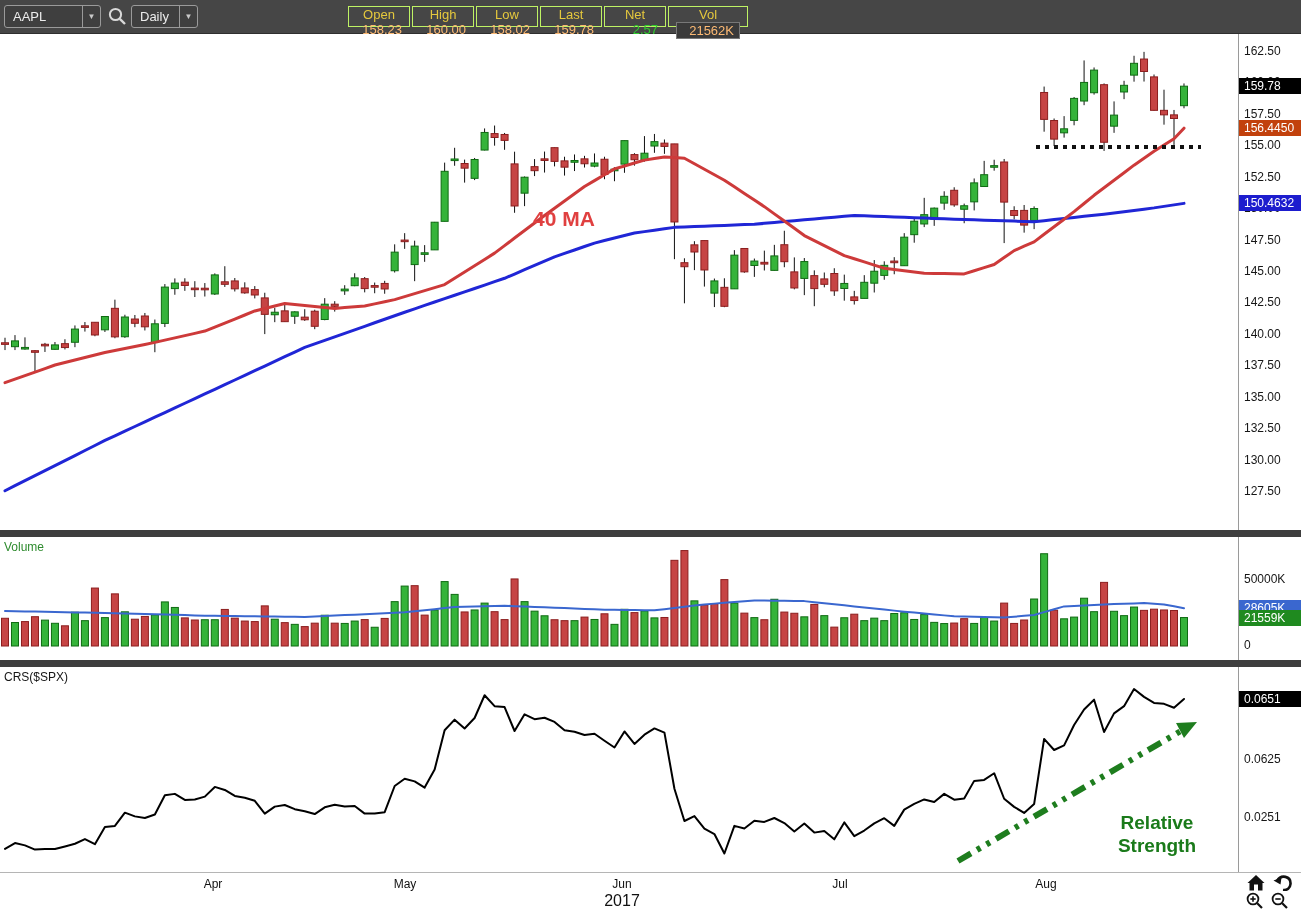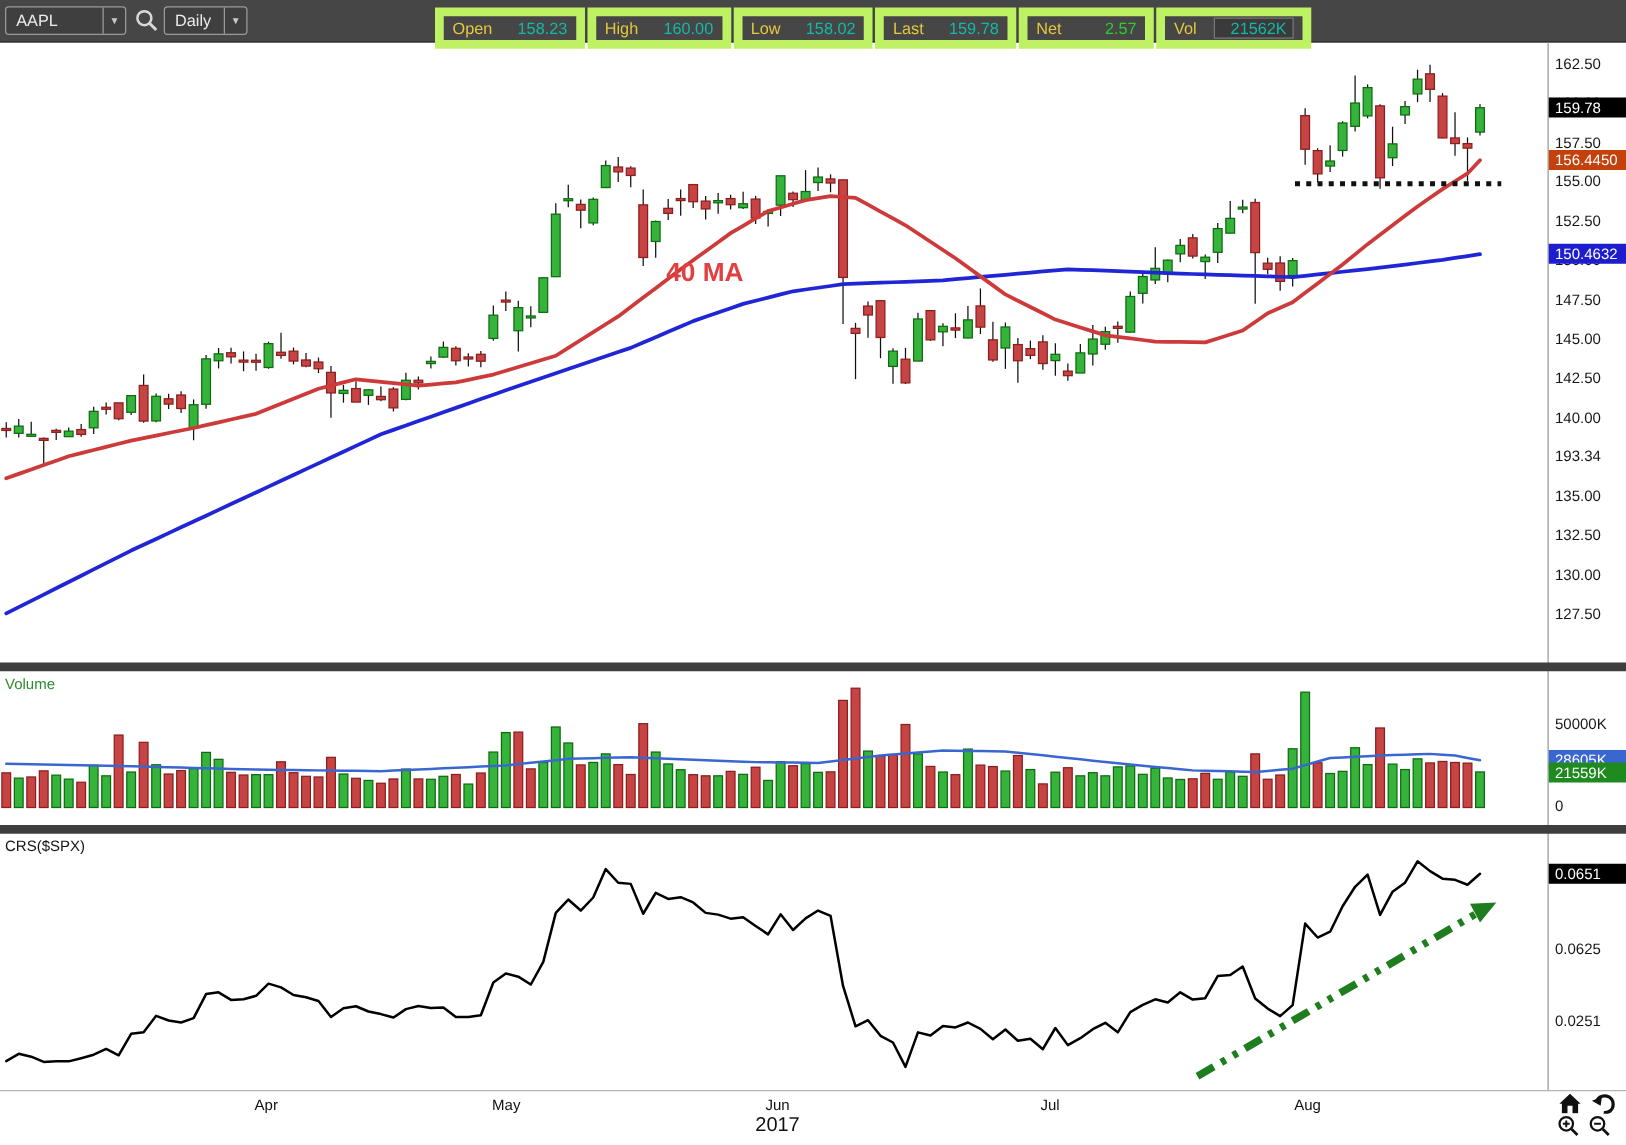--- a/index.html
+++ b/index.html
@@ -6,23 +6,23 @@
   #app{position:relative;width:1301px;height:916px;overflow:hidden;background:#fff;
        font-family:"Liberation Sans",sans-serif;-webkit-font-smoothing:antialiased;}
   
   #toolbar{position:absolute;left:0;top:0;width:1301px;height:33px;background:#464646;border-bottom:1px solid #2e2e2e;}
   .dd{position:absolute;top:5px;height:23px;display:flex;align-items:stretch;background:#3f3f3f;
       border:1px solid #9a9a9a;border-radius:3px;color:#ececec;font-size:13px;box-sizing:border-box;}
   .dd .dd-text{display:flex;align-items:center;padding:0 8px;flex:1;}
   .dd .dd-btn{width:17px;display:flex;align-items:center;justify-content:center;border-left:1px solid #9a9a9a;color:#c9c9c9;font-size:8px;}
   #search-btn{position:absolute;left:106px;top:5px;width:22px;height:22px;display:flex;align-items:center;justify-content:center;}
   #fields{position:absolute;left:348px;top:6px;display:flex;gap:2px;}
-  .field{display:flex;align-items:center;border:7px solid #bef264;height:19px;padding:0 7px;gap:14px;font-size:13px;white-space:nowrap;}
+  .field{display:flex;align-items:center;border:1px solid #bef264;height:19px;padding:0 7px;font-size:13px;white-space:nowrap;flex-direction:column;}
   .field .lbl{color:#e5c83d;}
-  .field .val{color:#14b8a6;min-width:46px;text-align:right;}
+  .field .val{color:#fdba74;min-width:46px;text-align:right;}
   .field .val.inset{background:#3a3a3a;border:1px solid #787878;padding:0 5px;height:15px;line-height:15px;min-width:52px;}
   
   .sep{position:absolute;left:0;width:1301px;height:7px;background:#3e3e3e;}
   #axis-vline{position:absolute;left:1238px;top:34px;width:1px;height:838px;background:#9a9a9a;}
   #bottom-line{position:absolute;left:0;top:872px;width:1301px;height:1px;background:#b5b5b5;}
   .pane-label{position:absolute;font-size:12px;}
   .tick{position:absolute;left:1244px;font-size:12px;color:#161616;z-index:2;}
   .tag{position:absolute;left:1239px;width:58px;height:16px;color:#fff;font-size:12px;line-height:16px;padding-left:5px;z-index:3;}
   .month{position:absolute;top:877px;width:60px;margin-left:-30px;text-align:center;font-size:12px;color:#111;}
   #year-label{position:absolute;top:892px;width:60px;margin-left:-30px;text-align:center;font-size:16px;color:#111;}
@@ -450,33 +450,37 @@
 
   <div class="sep" style="top:530px;z-index:2;"></div>
   <div class="sep" style="top:660px;z-index:2;"></div>
   <div id="axis-vline"></div>
   <div id="bottom-line"></div>
 
   <div class="pane-label" style="left:4px;top:540px;color:#2e8b2e;">Volume</div>
   <div class="pane-label" style="left:4px;top:670px;color:#161616;">CRS($SPX)</div>
 
   <div id="ma-note" style="left: 533px; top: 207px;">40 MA</div>
+  <div id="rs-note">
+    <div>Relative</div>
+    <div>Strength</div>
+  </div>
 
   <div id="overlay">
       <div class="tick" style="top: 44px;">162.50</div>
       <div class="tick" style="top: 75.4285px;">160.00</div>
       <div class="tick" style="top: 106.857px;">157.50</div>
       <div class="tick" style="top: 138.286px;">155.00</div>
       <div class="tick" style="top: 169.714px;">152.50</div>
       <div class="tick" style="top: 201.143px;">150.00</div>
       <div class="tick" style="top: 232.571px;">147.50</div>
       <div class="tick" style="top: 264px;">145.00</div>
       <div class="tick" style="top: 295.428px;">142.50</div>
       <div class="tick" style="top: 326.857px;">140.00</div>
-      <div class="tick" style="top: 358.285px;">193.34</div>
+      <div class="tick" style="top: 358.285px;">137.50</div>
       <div class="tick" style="top: 389.714px;">135.00</div>
       <div class="tick" style="top: 421.142px;">132.50</div>
       <div class="tick" style="top: 452.571px;">130.00</div>
       <div class="tick" style="top: 483.999px;">127.50</div>
       <div class="tick" style="top: 572px;">50000K</div>
       <div class="tick" style="top: 638px;">0</div>
       <div class="tick" style="top: 694px;">0.0650</div>
       <div class="tick" style="top: 752px;">0.0625</div>
       <div class="tick" style="top: 810px;">0.0251</div>
       <div class="tag" style="top: 78.1942px; background: rgb(0, 0, 0);">159.78</div>

